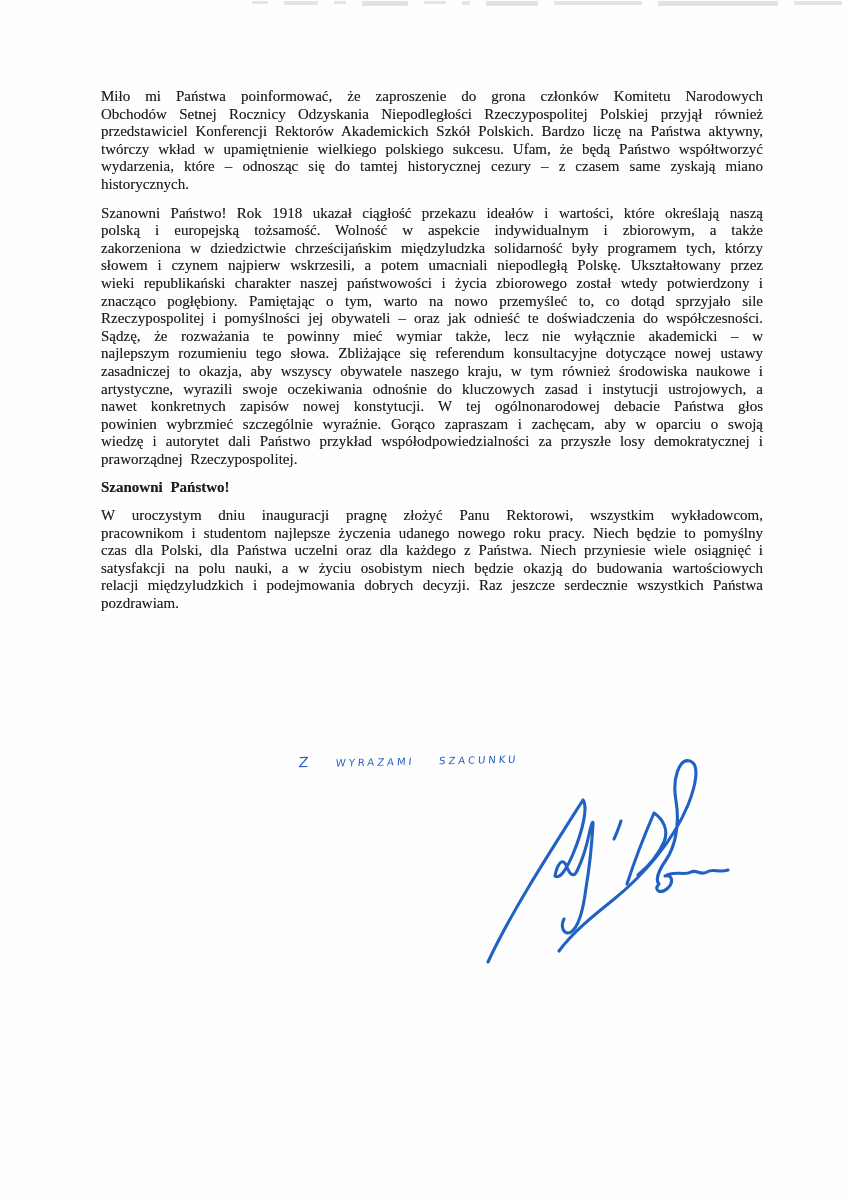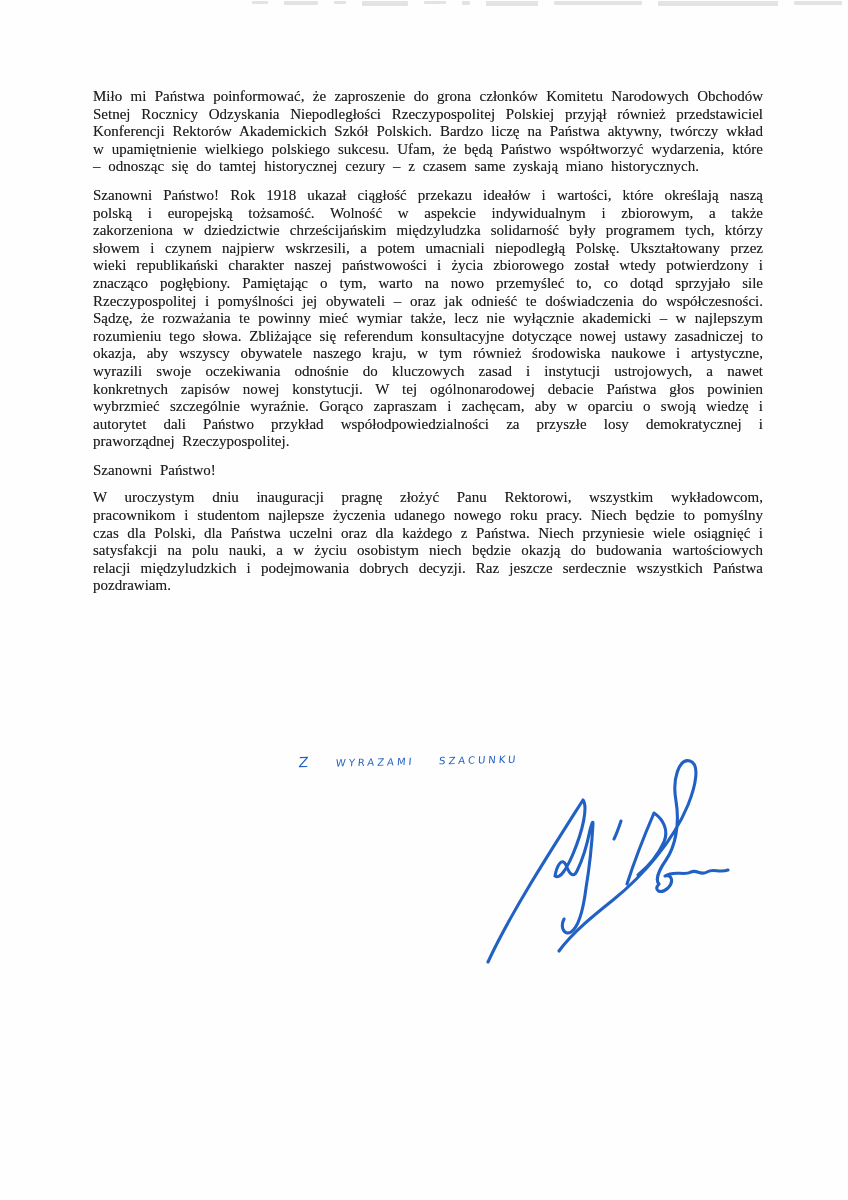--- a/index.html
+++ b/index.html
@@ -42,22 +42,22 @@
   .smudge:nth-child(10){width:60px;height:4px;}
 
   .body-text{
     position:absolute;left:93px;top:88px;width:670px;
     font-size:15px;line-height:17.6px;
     color:var(--text);
     text-align:justify;
     word-spacing:4px;
     text-shadow:0 0 0.4px rgba(40,40,40,0.55);
   }
-  .body-text p{margin:0 0 11px 0;}
-  .body-text p.salutation{text-align:left;margin-bottom:10px;}
+  .body-text p{margin:0 0 11px 8px;}
+  .body-text p.salutation{text-align:left;margin-bottom:10px;font-weight:bold;}
 
   .closing{
     position:absolute;left:299px;top:752px;
     font-family:"DejaVu Sans", sans-serif;
     font-size:14px;
     color:var(--ink);
     font-variant:small-caps;
     letter-spacing:3px;
     word-spacing:17px;
     transform:skewX(-6deg) rotate(-1.2deg);

